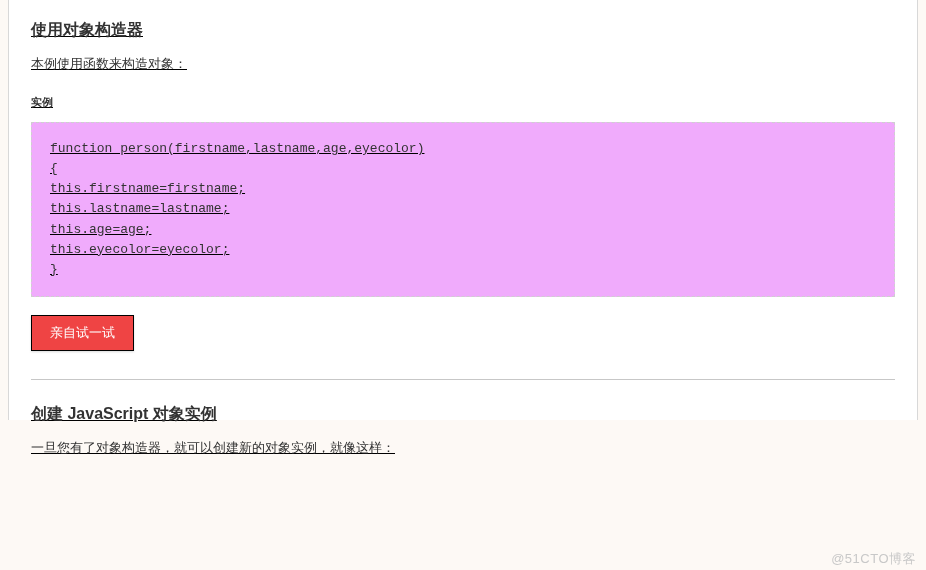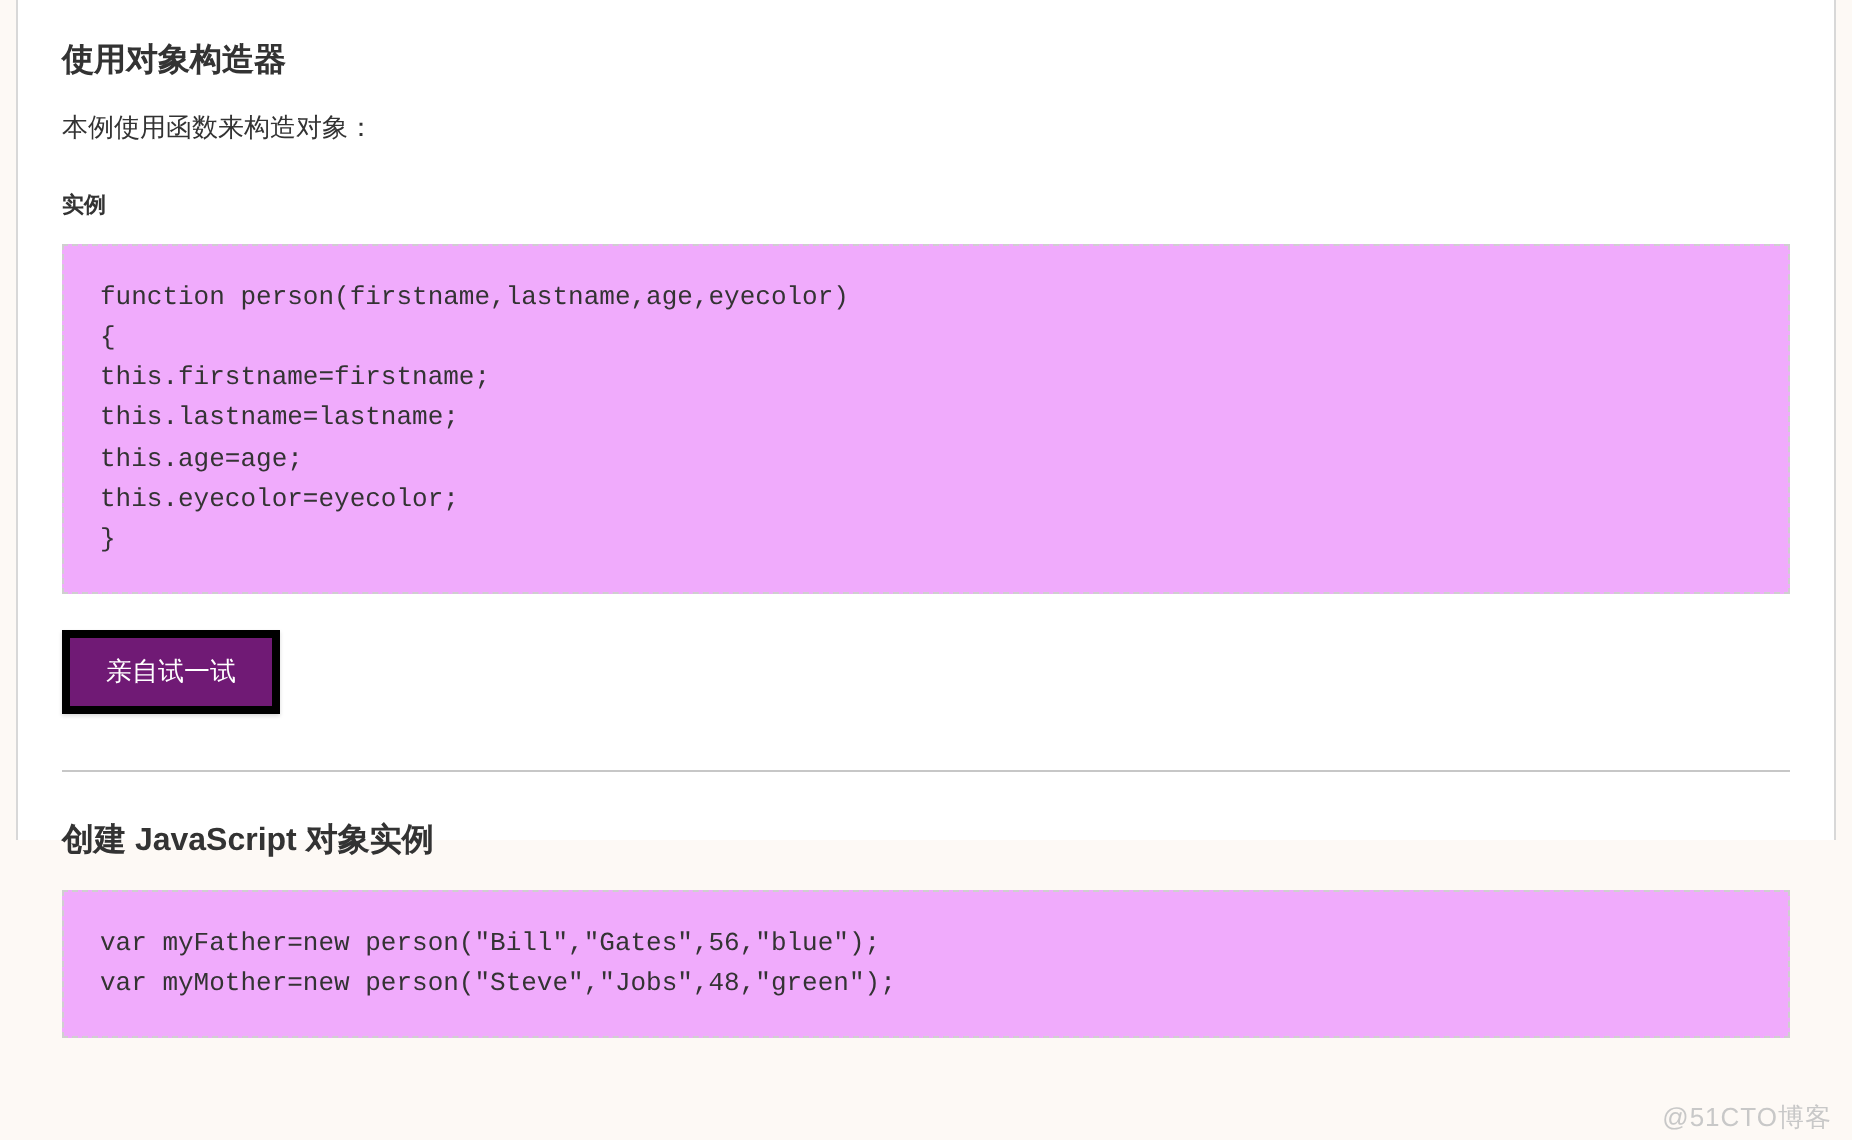--- a/index.html
+++ b/index.html
@@ -16,20 +16,21 @@
       overflow: hidden;
       position: relative;
     }
     .page-container {
       background: #ffffff;
       margin: 0 8px;
       padding: 20px 22px 0 22px;
       border-left: 1px solid #d8d8d8;
       border-right: 1px solid #d8d8d8;
       height: 420px;
+      text-decoration: underline;
     }
     h2 {
       font-size: 16px;
       font-weight: bold;
       color: #333;
       margin-bottom: 14px;
     }
     .desc {
       font-size: 13px;
       color: #333;
@@ -49,23 +50,23 @@
     }
     .code-block pre {
       font-family: Consolas, "Courier New", monospace;
       font-size: 13px;
       line-height: 1.55;
       color: #333;
       white-space: pre;
     }
     .try-button {
       display: inline-block;
-      background: #701a75;
+      background: #ef4444;
       color: #ffffff;
-      border: 4px solid #000000;
+      border: 1px solid #000000;
       padding: 8px 18px;
       font-size: 13px;
       cursor: pointer;
       font-family: inherit;
       box-shadow: 0 1px 2px rgba(0,0,0,0.15);
     }
     .divider {
       border: none;
       border-top: 1px solid #c7c7c7;
       margin: 28px 0 24px 0;
@@ -98,21 +99,18 @@
 this.age=age;
 this.eyecolor=eyecolor;
 }</pre>
   </div>
 
   <button class="try-button">亲自试一试</button>
 
   <hr class="divider">
 
   <h2>创建 JavaScript 对象实例</h2>
+  <p class="desc">一旦您有了对象构造器，就可以创建新的对象实例，就像这样：</p>
 
-  <div class="code-block">
-    <pre>var myFather=new person("Bill","Gates",56,"blue");
-var myMother=new person("Steve","Jobs",48,"green");</pre>
-  </div>
 
 </div>
 
 <div class="watermark">@51CTO博客</div>
 
 </body></html>

